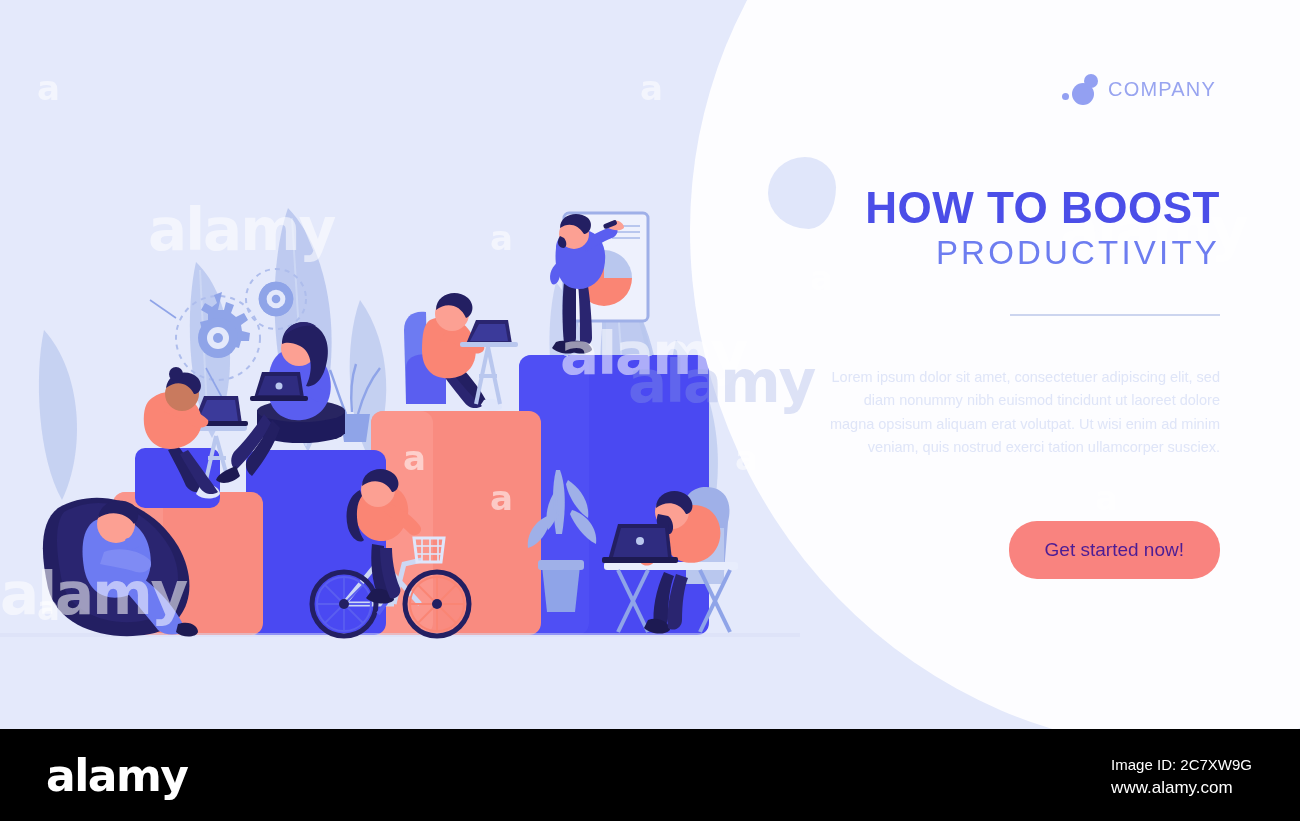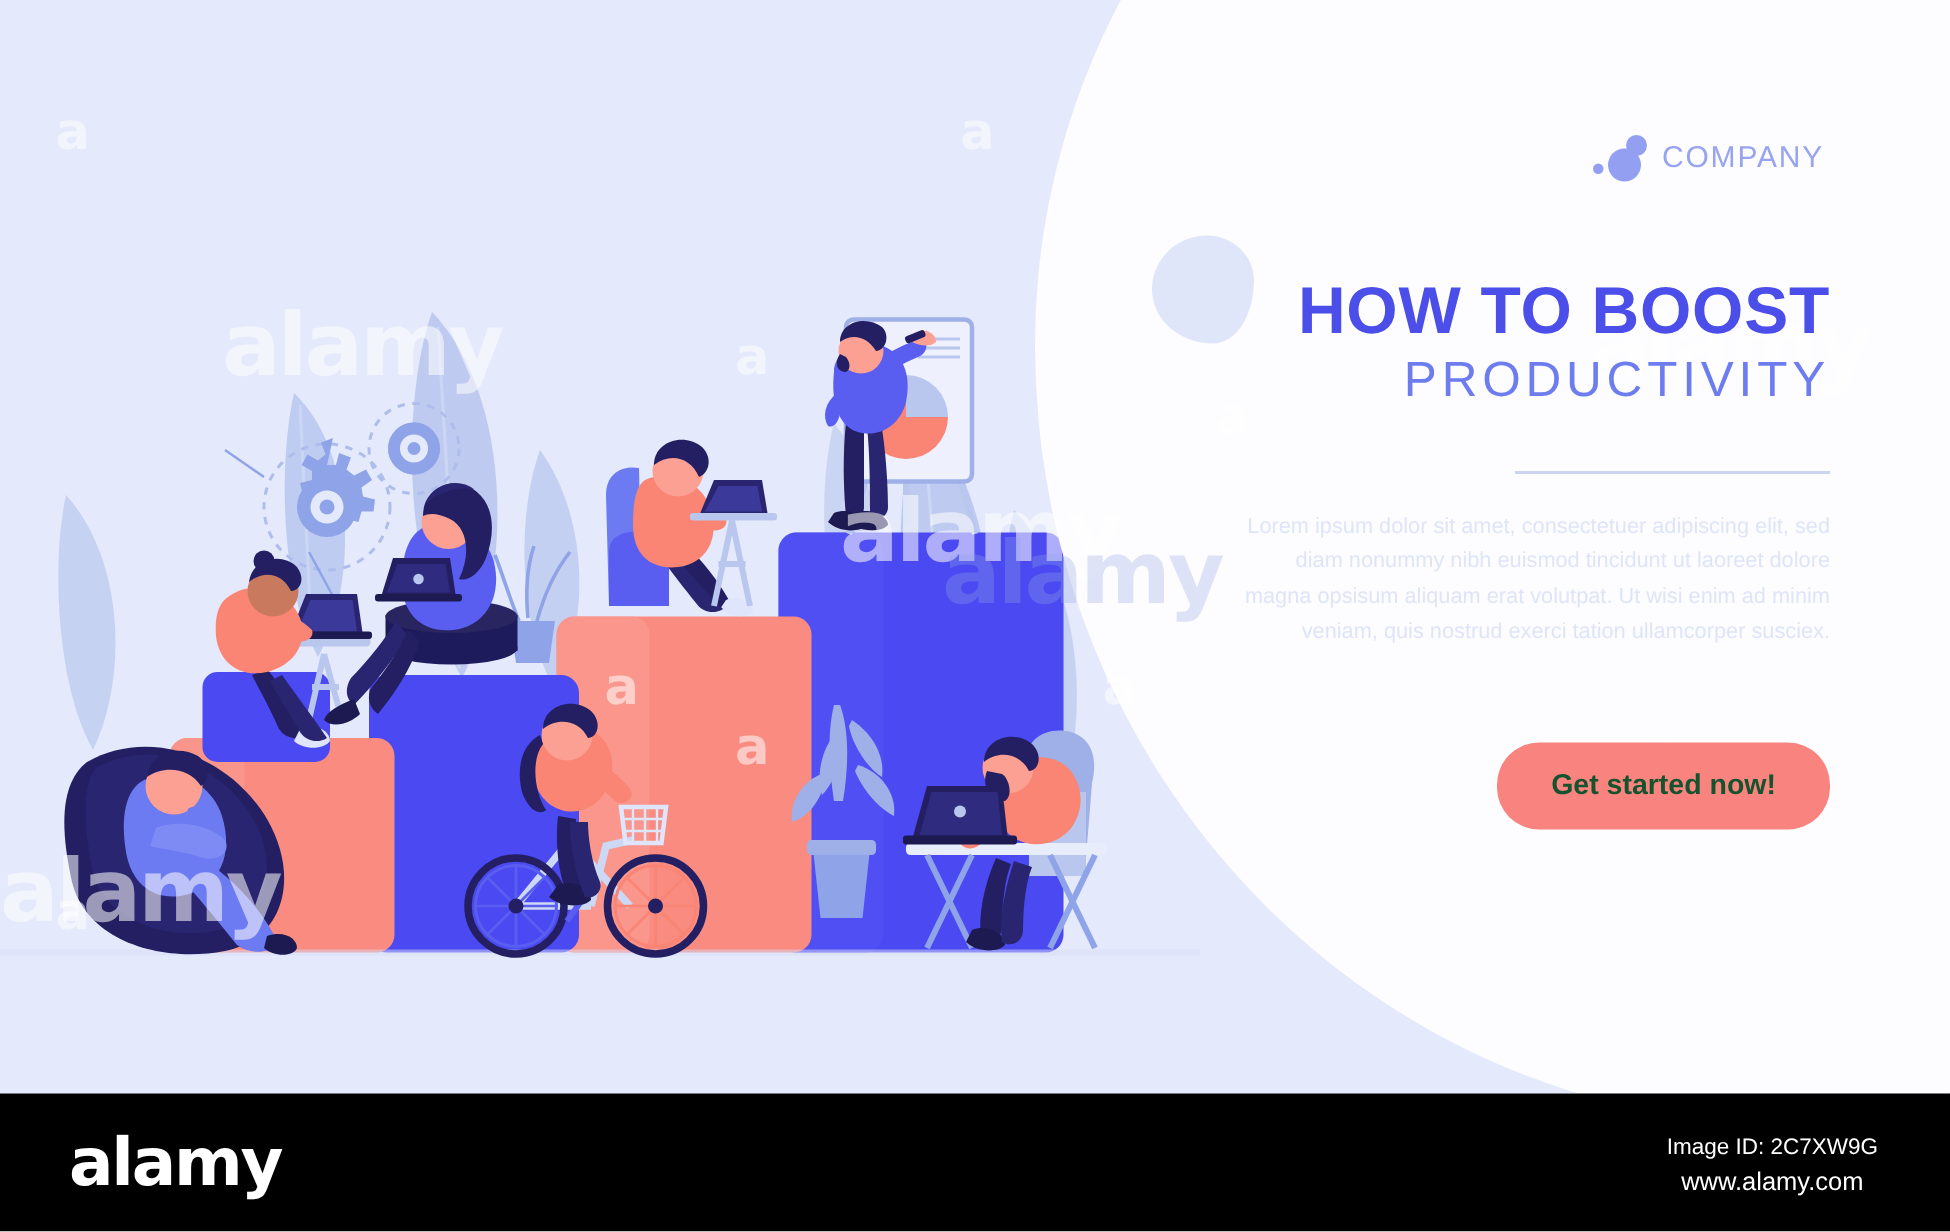--- a/index.html
+++ b/index.html
@@ -69,21 +69,21 @@
   .nav-link {
     color: #c3cbf3;
     font-size: 14.5px;
     margin-left: 32px;
     cursor: pointer;
     white-space: nowrap;
   }
 
   
   #logo {
-    position: absolute; left: 1062px; top: 88px;
+    position: absolute; left: 1062px; top: 72px;
     display: flex; align-items: center; gap: 6px;
     z-index: 30;
   }
   .logo-mark { position: relative; width: 40px; height: 34px; }
   .logo-dot {
     position: absolute; left: 0px; top: 21px;
     width: 7px; height: 7px; border-radius: 50%;
     background: #93a0f2;
   }
   .logo-circle-big {
@@ -127,34 +127,33 @@
   #divider {
     width: 210px; height: 2px;
     background: #ccd5ef;
     margin-left: auto;
     margin-top: 38px;
   }
   #bodytext {
     color: #dfe5f8;
     font-size: 14.5px;
     line-height: 1.62;
-    margin-top: 24px;
+    margin-top: 50px;
   }
   #cta {
     display: inline-block;
     margin-top: 62px;
     background: #f9837f;
-    color: #14532d;
+    color: #4c1d95;
     font-size: 19px;
     padding: 18px 36px;
     border: none;
     border-radius: 28px;
     cursor: pointer;
     font-family: "Liberation Sans", sans-serif;
-    font-weight: bold;
   }
 
   
   #illo { position: absolute; left: 0; top: 0; width: 800px; height: 729px; }
 
   
   .wm {
     position: absolute;
     font-family: "DejaVu Sans", sans-serif;
     font-weight: bold;
@@ -176,21 +175,21 @@
     position: absolute; left: 46px; top: 25px;
     color: #ffffff;
     font-family: "DejaVu Sans", sans-serif;
     font-weight: bold;
     font-size: 44px;
     letter-spacing: -1.5px;
     line-height: 1;
   }
   #footer-meta {
     position: absolute; right: 48px; top: 24px;
-    text-align: center;
+    text-align: left;
     color: #ffffff;
   }
   #img-id { font-size: 15px; line-height: 1.55; }
   #site { font-size: 17px; font-weight: normal; line-height: 1.45; }
 </style>
 </head>
 <body>
 
 <div id="stage">
 

